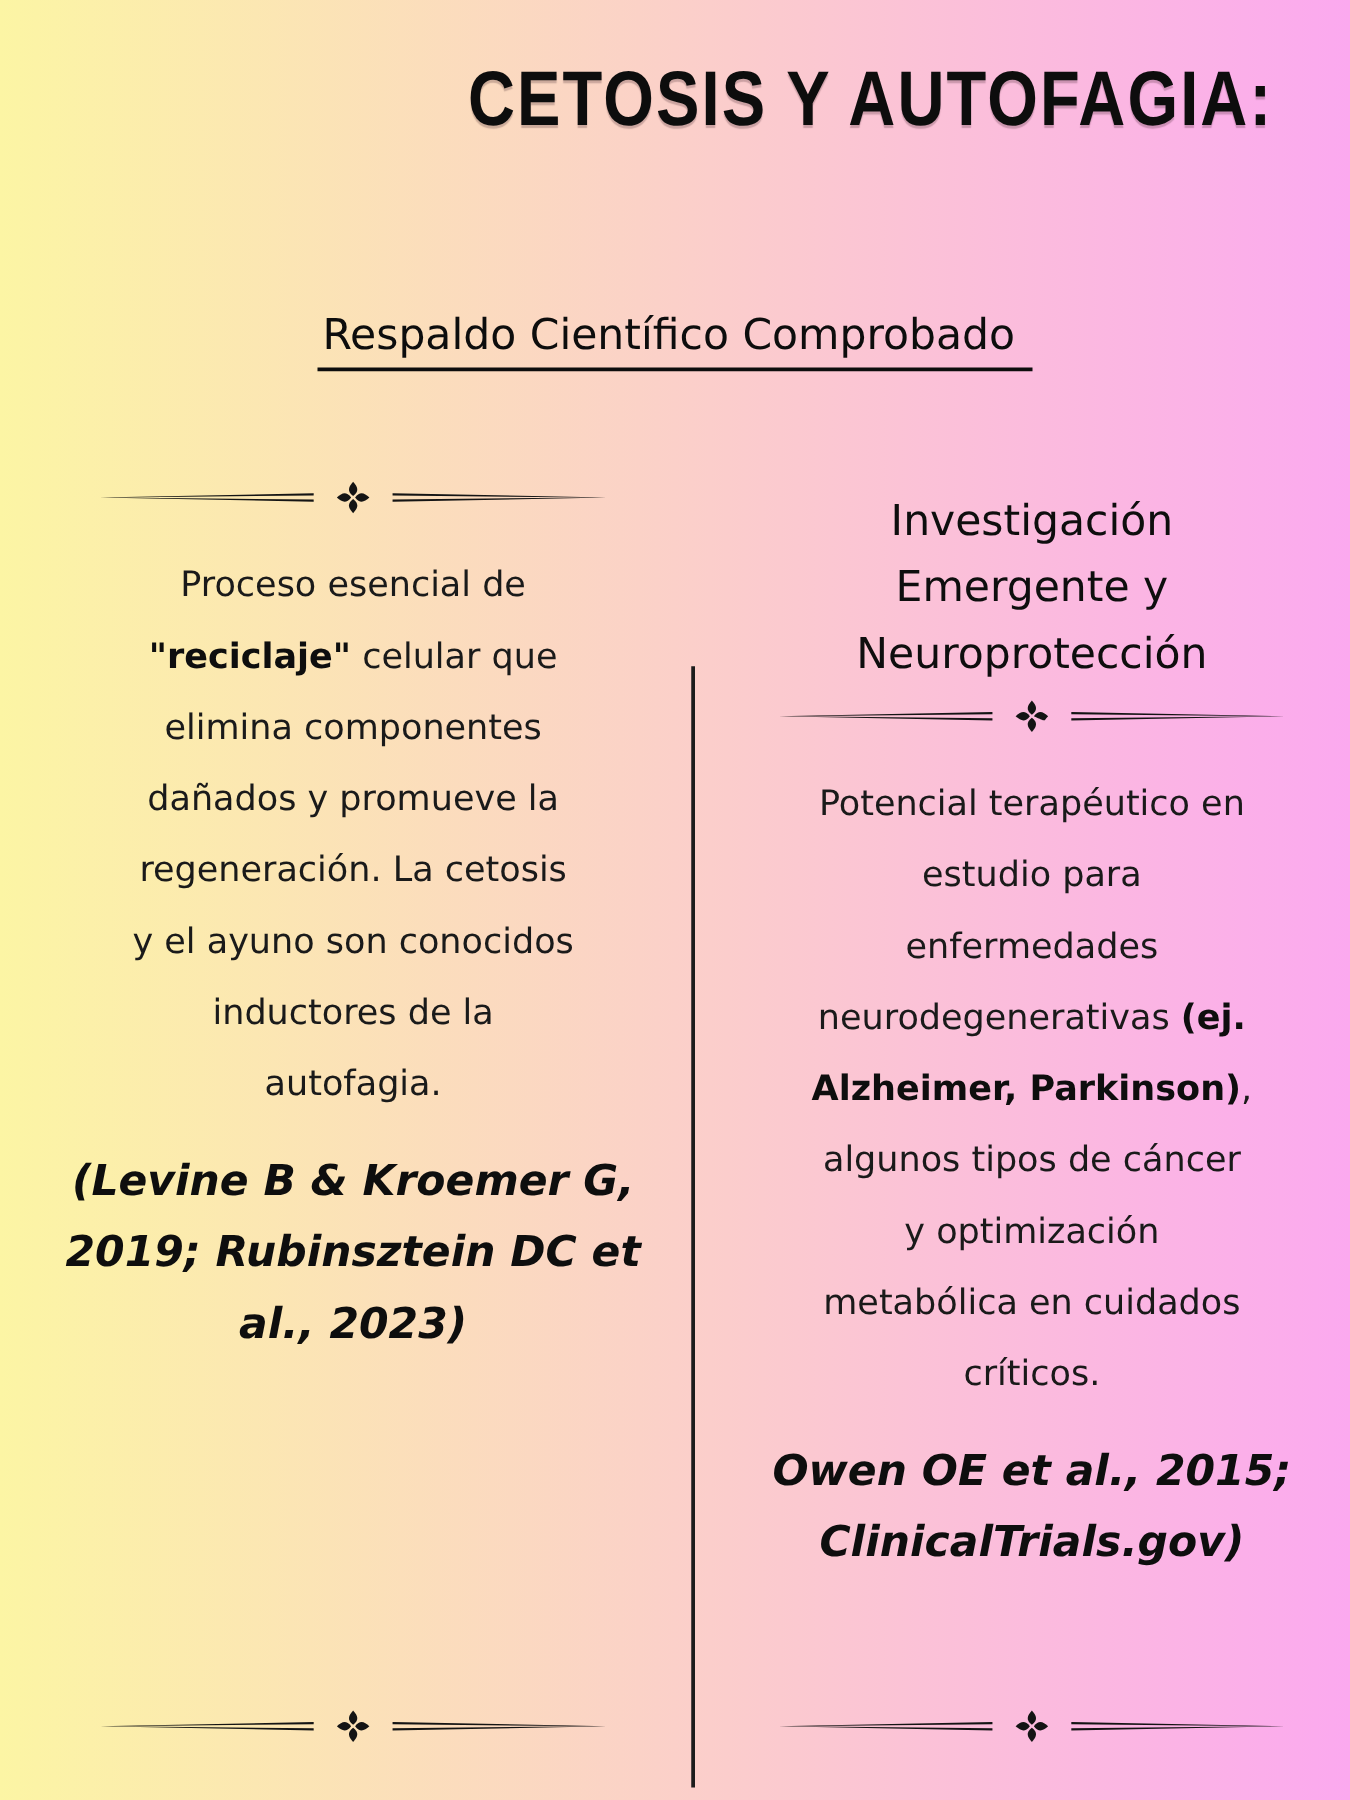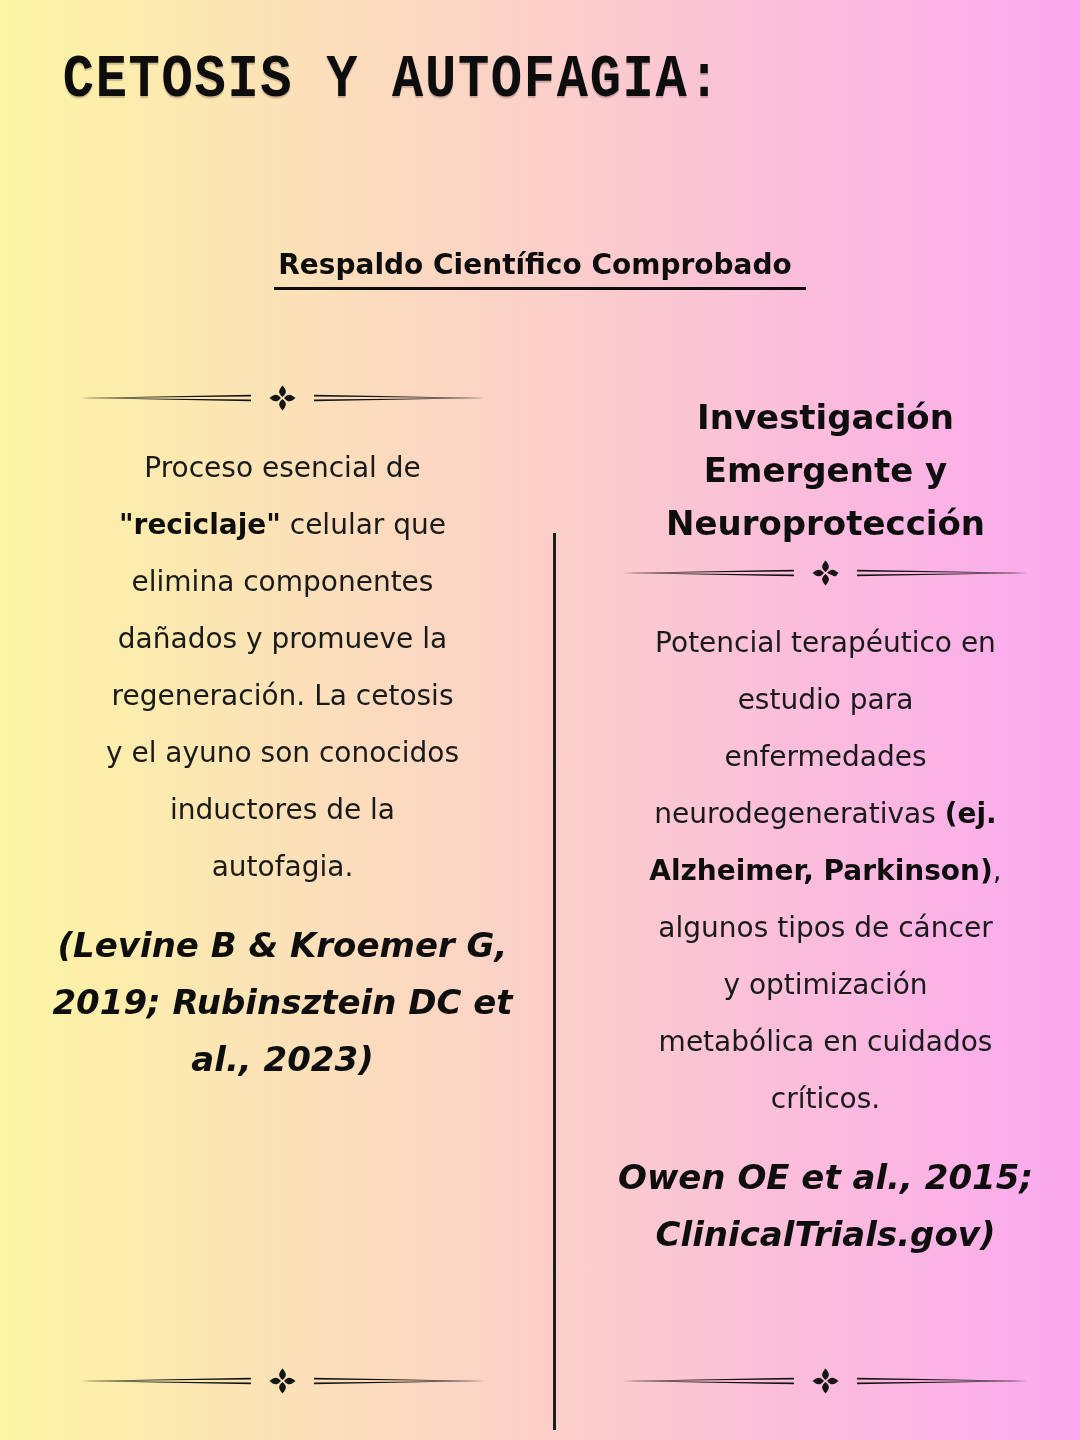--- a/index.html
+++ b/index.html
@@ -6,39 +6,39 @@
   .page{
     position:relative;
     width:1080px;height:1440px;
     background:linear-gradient(to right,#FCF5A4 0%,#FBD0C9 50%,#FBA9EF 100%);
     font-family:"DejaVu Sans","Liberation Sans",sans-serif;
     color:#121212;
     overflow:hidden;
   }
   .title-block{position:absolute;top:38px;left:0;width:100%;text-align:center;}
   .title-line{
-    height:82px;display:flex;align-items:center;justify-content:flex-start;
-    font-family:Liberation Mono, monospace;
+    height:82px;display:flex;align-items:center;justify-content:flex-end;
+    font-family:Liberation Sans, sans-serif;
     font-weight:700;font-size:62px;letter-spacing:2px;color:#0d0d0d;
   }
   .title-line>span{display:inline-block;transform:scaleX(0.84);white-space:nowrap;
     text-shadow:0 2px 1px rgba(60,30,40,0.25);}
   .subtitle{
     position:absolute;top:248px;left:0;width:100%;text-align:center;
   }
   .subtitle>span{
-    display:inline-block;font-size:28px;font-weight:700;color:#0d0d0d;
+    display:inline-block;font-size:34px;font-weight:400;color:#0d0d0d;
     border-bottom:3px solid #0d0d0d;padding:0 14px 6px 4px;
   }
   .col{position:absolute;top:375px;width:465px;text-align:center;}
   .col-left{left:50px;}
   .col-right{left:593px;}
   .col-header{
     height:175px;display:flex;flex-direction:column;justify-content:flex-end;
-    font-size:34px;font-weight:700;line-height:53px;color:#0e0e0e;
+    font-size:34px;font-weight:400;line-height:53px;color:#0e0e0e;
     white-space:pre-line;
   }
   .divider-svg{width:100%;height:26px;display:block;margin-top:10px;}
   .divider-svg path{fill:#141414;}
   .col-body{
     margin-top:28px;font-size:28px;line-height:57px;color:#1a1a1a;
     white-space:pre-line;
   }
   .col-body .b{font-weight:700;color:#0e0e0e;}
   .citation{

